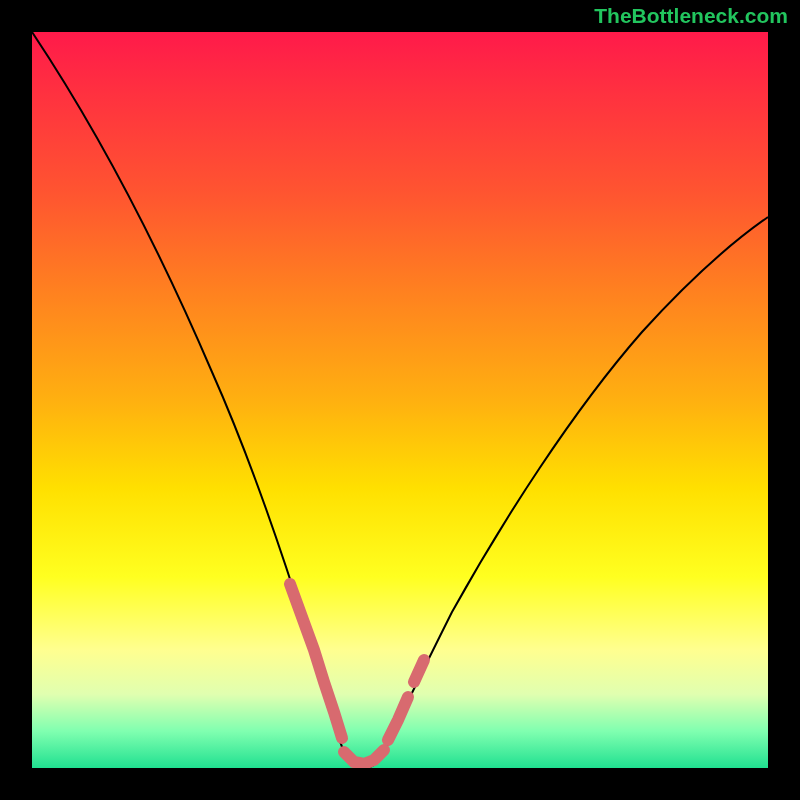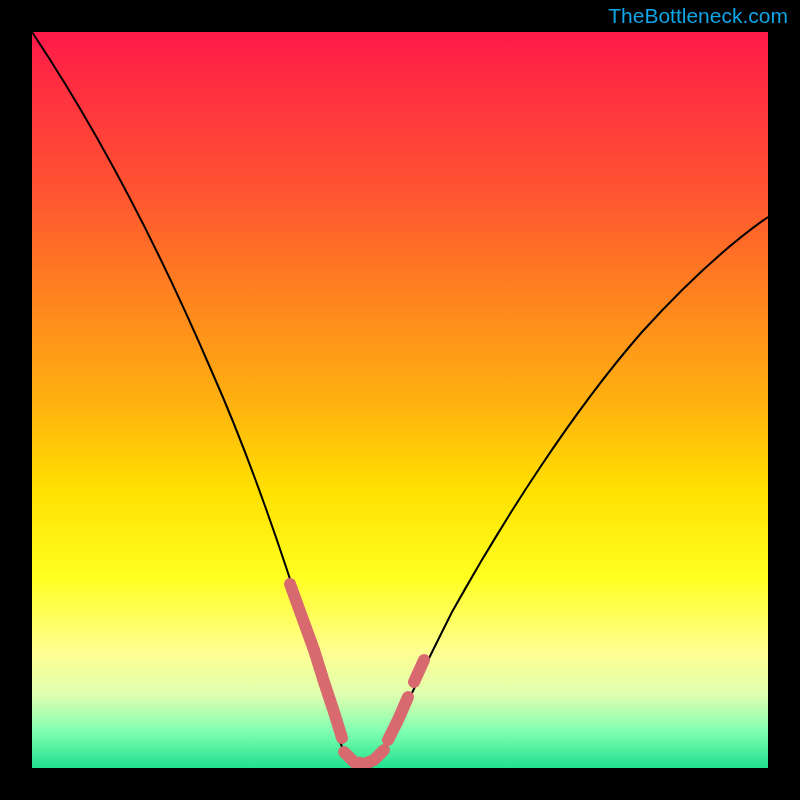--- a/index.html
+++ b/index.html
@@ -8,23 +8,23 @@
     width: 800px;
     height: 800px;
     background: #000;
     position: relative;
     font-family: Arial, sans-serif;
   }
   .watermark {
     position: absolute;
     top: 4px;
     right: 12px;
-    color: #0ea5e9;
+    color: #22c55e;
     font-size: 21px;
-    font-weight: 400;
+    font-weight: 700;
     z-index: 10;
   }
   .plot-area {
     position: absolute;
     left: 32px;
     top: 32px;
     width: 736px;
     height: 736px;
     overflow: hidden;
   }

